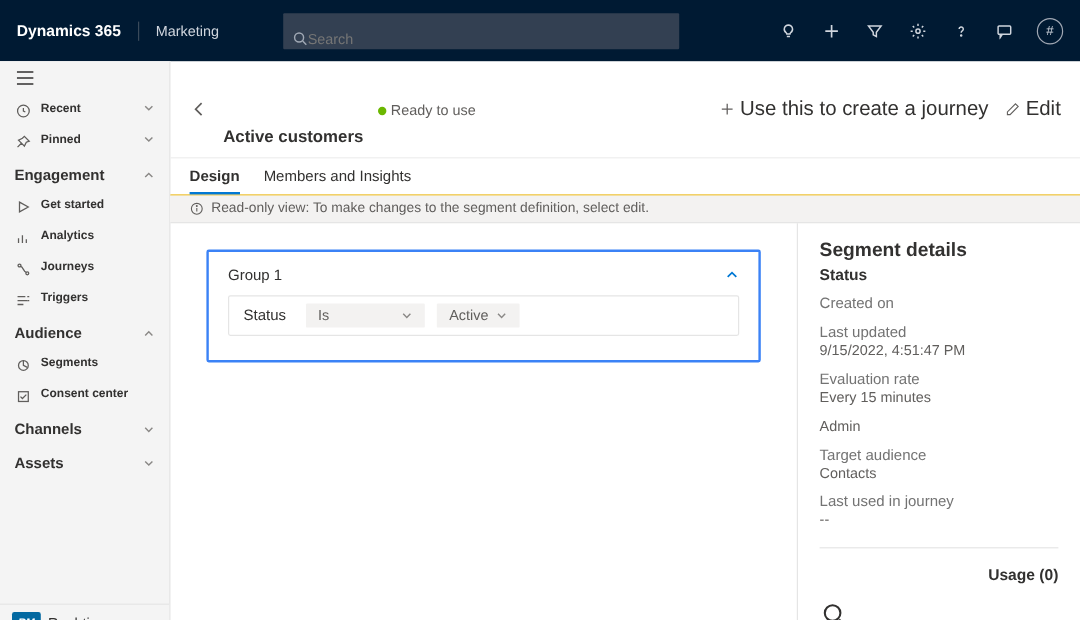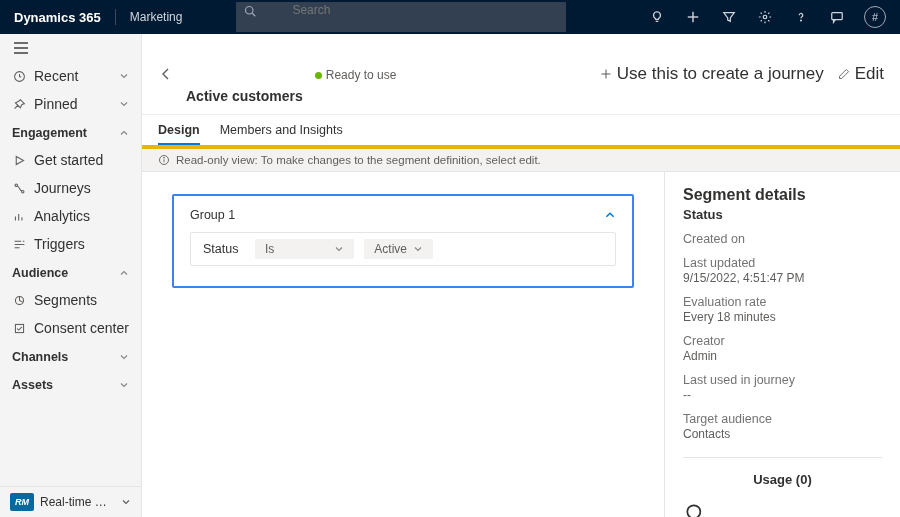--- a/index.html
+++ b/index.html
@@ -1,52 +1,52 @@
 <!DOCTYPE html>
 <html><head>
 <meta charset="utf-8">
 <style>
 * { box-sizing: border-box; margin: 0; padding: 0; }
 html, body { width: 900px; height: 517px; font-family: "Segoe UI", Arial, sans-serif; font-size: 13px; color: #323130; overflow: hidden; background: #fff; }
 
 
-.navbar { height: 34px; background: #001a33; display: flex; align-items: center; color: #fff; }
+.navbar { height: 51px; background: #001a33; display: flex; align-items: center; color: #fff; }
 .brand { font-weight: 600; font-size: 13px; padding: 0 14px; }
 .brand-sep { width: 1px; height: 16px; background: #3a4a5a; }
 .module { padding: 0 14px; font-size: 12px; color: #d0d6de; }
-.search { margin-left: 40px; width: 330px; height: 22px; background: #334052; display: flex; align-items: flex-end; padding: 15px 8px; border-radius: 1px; gap: 36px; }
+.search { margin-left: 40px; width: 330px; height: 22px; background: #334052; display: flex; align-items: flex-start; padding: 15px 8px; border-radius: 1px; }
 .search input { background: transparent; border: none; outline: none; color: #d0d6de; font-size: 12px; width: 100%; }
 .nav-icons { margin-left: auto; display: flex; align-items: center; gap: 18px; padding-right: 14px; color: #d0d6de; }
 .nav-icons > * { display: flex; align-items: center; justify-content: center; width: 18px; height: 18px; }
 .avatar { width: 22px; height: 22px; border: 1px solid #a0a8b4; border-radius: 50%; display: flex; align-items: center; justify-content: center; font-size: 11px; color: #d0d6de; }
 
 .body { display: flex; height: 483px; }
 
 
 .sidebar { width: 142px; background: #f4f4f4; border-right: 1px solid #e5e5e5; display: flex; flex-direction: column; }
 .hamburger { padding: 8px 14px; }
-.side-item { display: flex; align-items: center; padding: 6px 12px; gap: 8px; font-size: 14px; color: #323130; cursor: pointer; }
+.side-item { display: flex; align-items: flex-start; padding: 6px 12px; gap: 8px; font-size: 10px; color: #323130; cursor: pointer; font-weight: bold; }
 .side-item .icon { width: 14px; height: 14px; display: flex; align-items: center; justify-content: center; color: #605e5c; }
 .side-chevron { margin-left: auto; color: #8a8886; }
 .side-header { display: flex; align-items: center; padding: 8px 12px 6px 12px; font-weight: 600; font-size: 12.5px; }
 .sidebar-spacer { flex: 1; }
 .app-row { display: flex; align-items: center; gap: 6px; padding: 6px 10px; background: #f4f4f4; border-top: 1px solid #e5e5e5; }
 .app-badge { width: 24px; height: 18px; background: #0369a1; color: #fff; font-size: 9px; font-weight: 600; display: flex; align-items: center; justify-content: center; border-radius: 2px; font-style: italic; }
 .app-name { font-size: 12px; overflow: hidden; white-space: nowrap; text-overflow: ellipsis; flex: 1; }
 
 
 .main { flex: 1; display: flex; flex-direction: column; }
 .page-header { display: flex; align-items: center; padding: 10px 16px; gap: 12px; border-bottom: 1px solid #eee; }
 .page-title { font-weight: 700; font-size: 14px; margin-top: 44px; }
 .status-dot { width: 7px; height: 7px; border-radius: 50%; background: #6bb700; display: inline-block; margin-right: 4px; }
 .status-text { font-size: 12px; color: #605e5c; }
 .header-actions { margin-left: auto; display: flex; gap: 14px; }
 .cmd { display: flex; align-items: center; gap: 5px; font-size: 17px; color: #323130; cursor: pointer; }
 
-.tabs { display: flex; padding: 0 16px; border-bottom: 4px solid #eab308; gap: 20px; }
+.tabs { display: flex; padding: 0 16px; border-bottom: 1px solid #eab308; gap: 20px; }
 .tab { padding: 8px 0 6px 0; font-size: 12.5px; color: #323130; cursor: pointer; border-bottom: 2px solid transparent; }
 .tab.active { border-bottom-color: #0078d4; font-weight: 600; }
 
 .infobar { background: #f3f2f1; padding: 5px 16px; font-size: 11.5px; color: #605e5c; display: flex; align-items: center; gap: 6px; border-bottom: 1px solid #e5e5e5; }
 
 .content { flex: 1; display: flex; }
 .canvas { flex: 1; padding: 22px 30px; }
 .group-card { border: 2px solid #3b82f6; border-radius: 2px; padding: 12px 16px 20px 16px; background: #fff; }
 .group-head { display: flex; align-items: center; justify-content: space-between; margin-bottom: 10px; font-size: 12.5px; }
 .rule-row { display: flex; align-items: center; gap: 10px; padding: 6px 12px; border: 1px solid #e5e5e5; border-radius: 2px; }
@@ -55,21 +55,21 @@
 .select-pill.narrow { gap: 6px; }
 
 
 .details { width: 236px; border-left: 1px solid #e5e5e5; padding: 14px 18px; overflow-y: auto; }
 .details h2 { font-size: 16px; font-weight: 600; margin-bottom: 3px; }
 .details h3 { font-size: 13px; font-weight: 600; margin-bottom: 10px; }
 .field { margin-bottom: 10px; }
 .field .label { font-size: 12.5px; color: #737373; font-weight: 400; }
 .field .value { font-size: 12px; color: #605e5c; margin-top: 1px; }
 .usage-section { border-top: 1px solid #e5e5e5; margin-top: 16px; padding-top: 14px; text-align: center; }
-.usage-section h3 { text-align: center; }
+.usage-section h3 { text-align: right; }
 .usage-icon { margin: 14px auto 10px auto; }
 .usage-empty { font-size: 11.5px; color: #605e5c; line-height: 1.4; }
 
 svg { display: block; }
 </style>
 </head>
 <body>
 
 <div class="navbar">
   <div class="brand">Dynamics 365</div>
@@ -176,36 +176,36 @@
       <span class="icon">
           <svg width="13" height="13" viewBox="0 0 16 16" fill="none" stroke="#605e5c" stroke-width="1.3">
             <path d="M4 3l9 5-9 5z"></path>
           </svg>
         </span>
       <span>Get started</span>
     </div>
     <div class="side-item">
       <span class="icon">
           <svg width="13" height="13" viewBox="0 0 16 16" fill="none" stroke="#605e5c" stroke-width="1.3">
+            <line x1="3" y1="13" x2="3" y2="8"></line>
+            <line x1="7" y1="13" x2="7" y2="5"></line>
+            <line x1="11" y1="13" x2="11" y2="9"></line>
+          </svg>
+        </span>
+      <span>Analytics</span>
+    </div>
+    <div class="side-item">
+      <span class="icon">
+          <svg width="13" height="13" viewBox="0 0 16 16" fill="none" stroke="#605e5c" stroke-width="1.3">
             <circle cx="4" cy="4" r="1.5"></circle>
             <circle cx="12" cy="12" r="1.5"></circle>
             <path d="M5 5c3 0 3 6 6 6"></path>
           </svg>
         </span>
       <span>Journeys</span>
-    </div>
-    <div class="side-item">
-      <span class="icon">
-          <svg width="13" height="13" viewBox="0 0 16 16" fill="none" stroke="#605e5c" stroke-width="1.3">
-            <line x1="3" y1="13" x2="3" y2="8"></line>
-            <line x1="7" y1="13" x2="7" y2="5"></line>
-            <line x1="11" y1="13" x2="11" y2="9"></line>
-          </svg>
-        </span>
-      <span>Analytics</span>
     </div>
     <div class="side-item">
       <span class="icon">
           <svg width="13" height="13" viewBox="0 0 16 16" fill="none" stroke="#605e5c" stroke-width="1.3">
             <line x1="2" y1="4" x2="10" y2="4"></line>
             <line x1="2" y1="8" x2="12" y2="8"></line>
             <line x1="2" y1="12" x2="8" y2="12"></line>
             <path d="M12 4l2 0M14 8l-2 0"></path>
           </svg>
         </span>
@@ -352,33 +352,32 @@
         <h3>Status</h3>
         <div class="field">
           <div class="label">Created on</div>
         </div>
         <div class="field">
           <div class="label">Last updated</div>
           <div class="value">9/15/2022, 4:51:47 PM</div>
         </div>
         <div class="field">
           <div class="label">Evaluation rate</div>
-          <div class="value">Every 18 minutes</div>
-        </div>
-        <div class="field">
-          <div class="label">Creator</div>
+          <div class="value">Every 15 minutes</div>
+        </div>
+        <div class="field">
           <div class="value">Admin</div>
+        </div>
+        <div class="field">
+          <div class="label">Target audience</div>
+          <div class="value">Contacts</div>
         </div>
         <div class="field">
           <div class="label">Last used in journey</div>
           <div class="value">--</div>
-        </div>
-        <div class="field">
-          <div class="label">Target audience</div>
-          <div class="value">Contacts</div>
         </div>
 
         <div class="usage-section">
           <h3>Usage (0)</h3>
           <div class="usage-icon">
             <svg width="26" height="26" viewBox="0 0 24 24" fill="none" stroke="#323130" stroke-width="1.6">
                 <circle cx="10" cy="10" r="6"></circle>
                 <line x1="15" y1="15" x2="21" y2="21"></line>
               </svg>
           </div>

